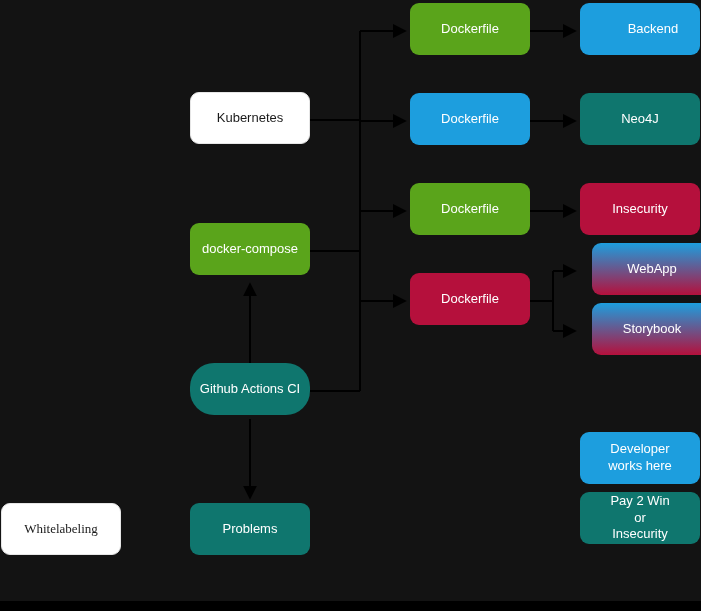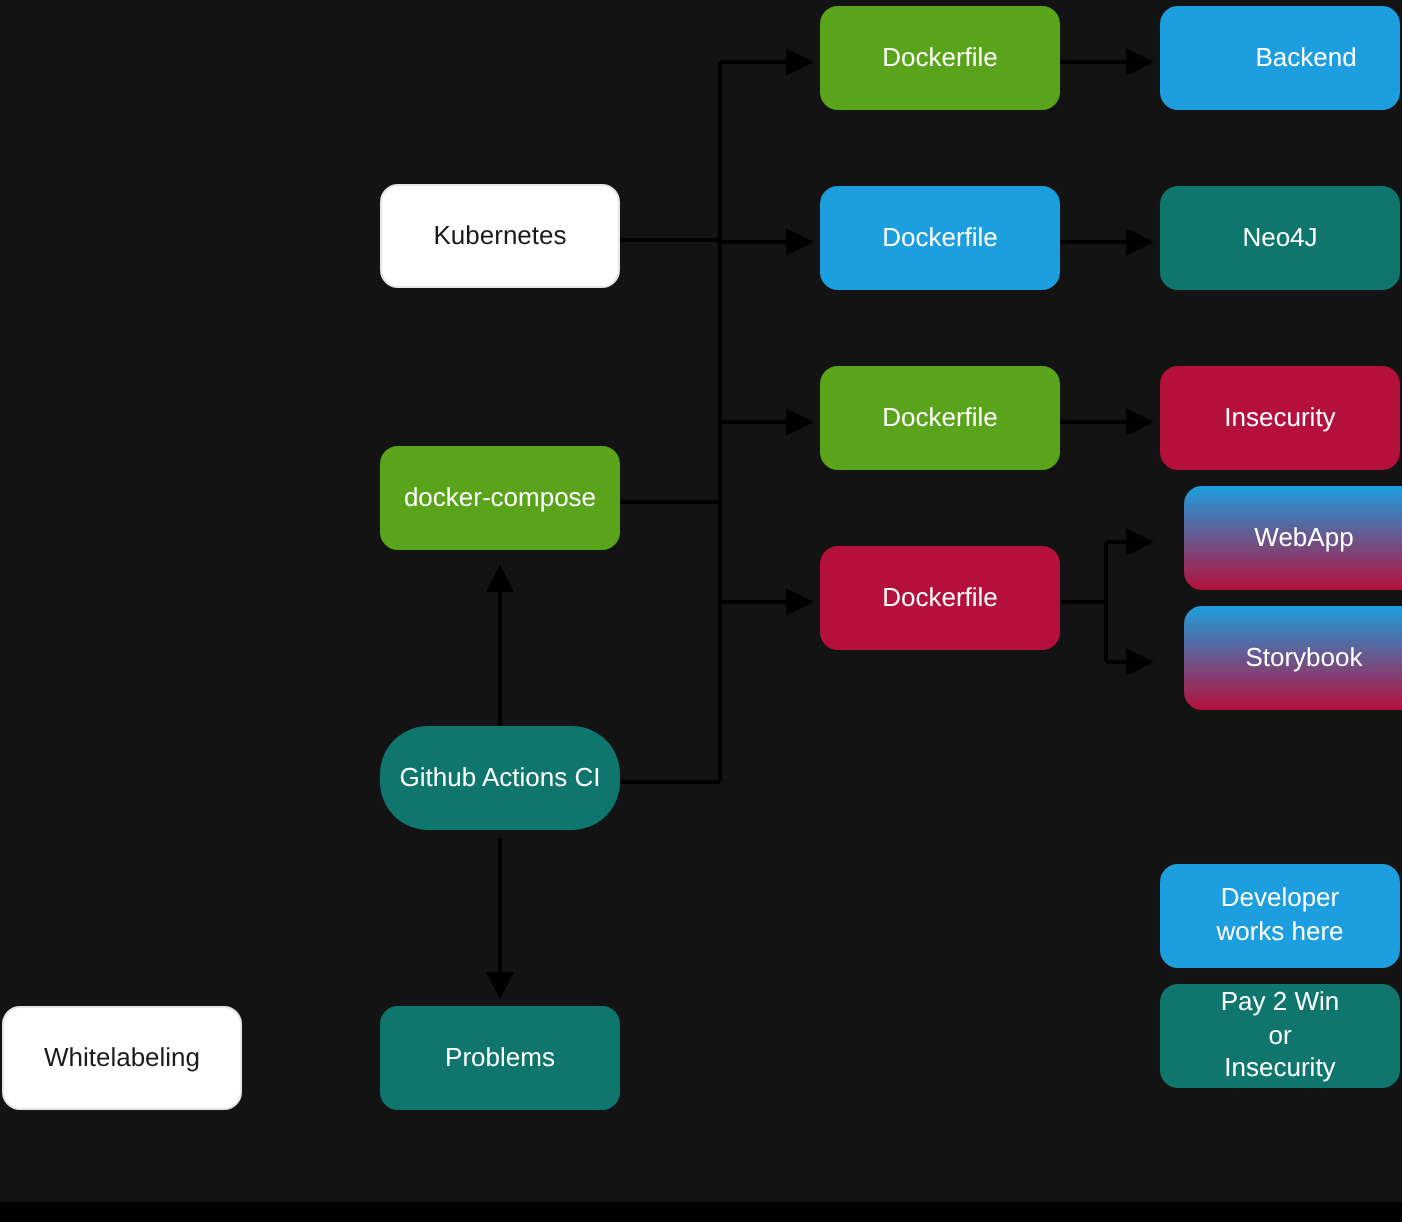--- a/index.html
+++ b/index.html
@@ -78,21 +78,21 @@
       <path d="M553 331 H574" marker-end="url(#arrow)"></path>
       <path d="M250 363 V285" marker-end="url(#arrow)"></path>
       <path d="M250 419 V497" marker-end="url(#arrow)"></path>
     </g>
   </svg>
 
   <div class="node white" style="left:190px; top:92px;">Kubernetes</div>
   <div class="node green" style="left:190px; top:223px;">docker-compose</div>
   <div class="node red" style="left:190px; top:363px;border-radius:24px;">Github Actions CI</div>
   <div class="node red" style="left:190px; top:503px;">Problems</div>
-  <div class="node white" style="left:1px;   top:503px;">Whitelabeling</div>
+  <div class="node white" style="left:1px;   top:503px;font-family:Liberation Serif, serif;">Whitelabeling</div>
 
   <div class="node green" style="left:410px; top:3px;">Dockerfile</div>
   <div class="node blue" style="left:410px; top:93px;">Dockerfile</div>
   <div class="node green" style="left:410px; top:183px;">Dockerfile</div>
   <div class="node crimson" style="left:410px; top:273px;">Dockerfile</div>
 
   <div class="node blue" style="left:580px; top:3px;padding-left:32px;">Backend</div>
   <div class="node red" style="left:580px; top:93px;">Neo4J</div>
   <div class="node crimson" style="left:580px; top:183px;">Insecurity</div>
   <div class="node gradient" style="left:580px; top:243px;">WebApp</div>

